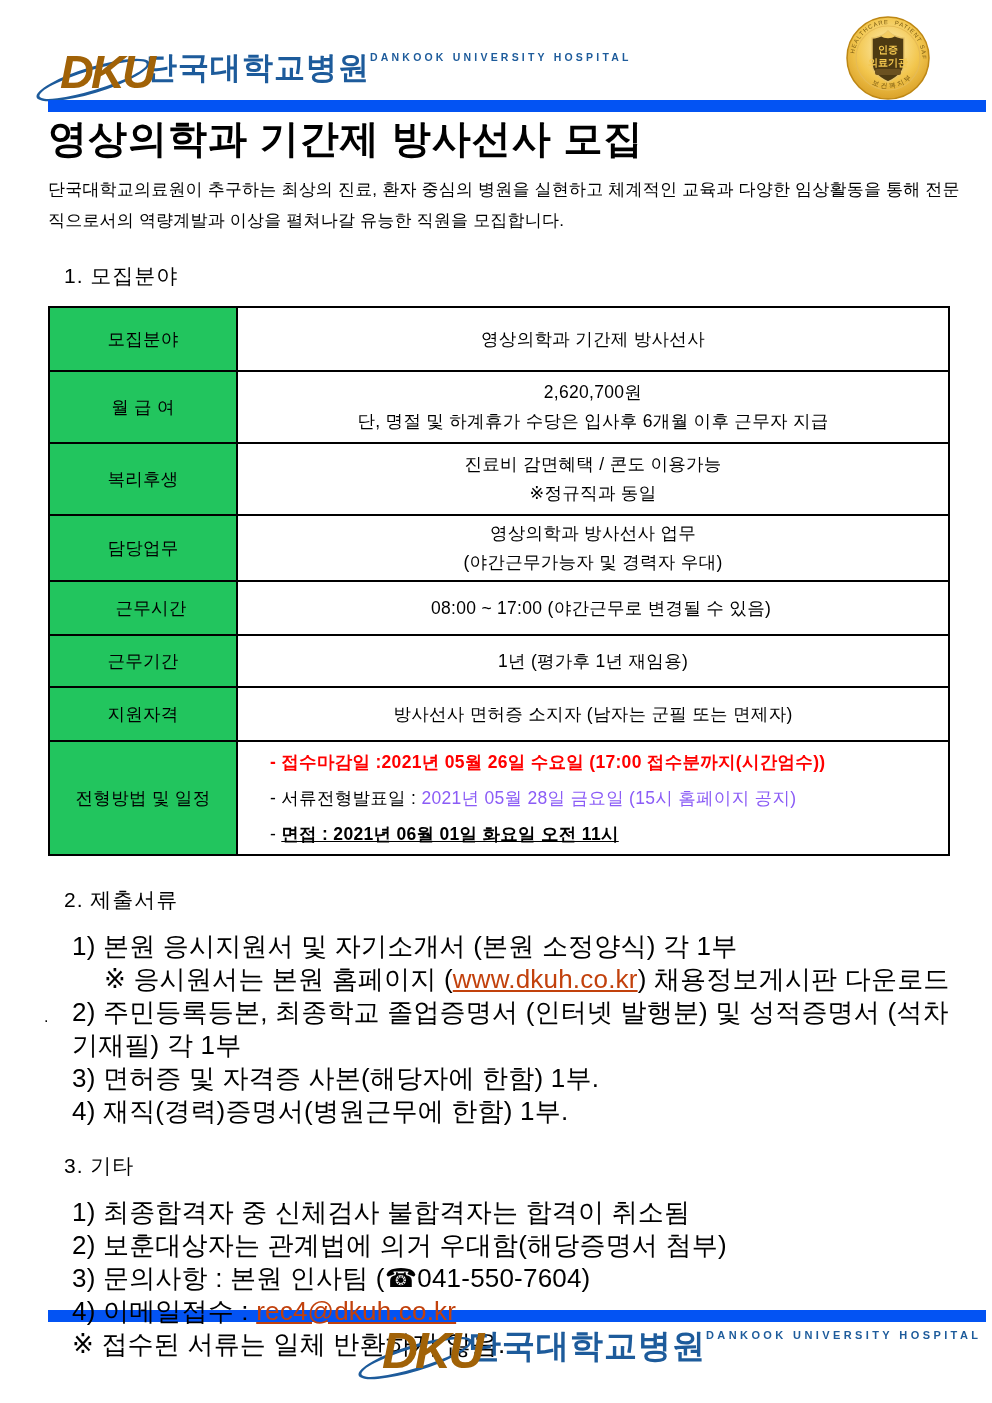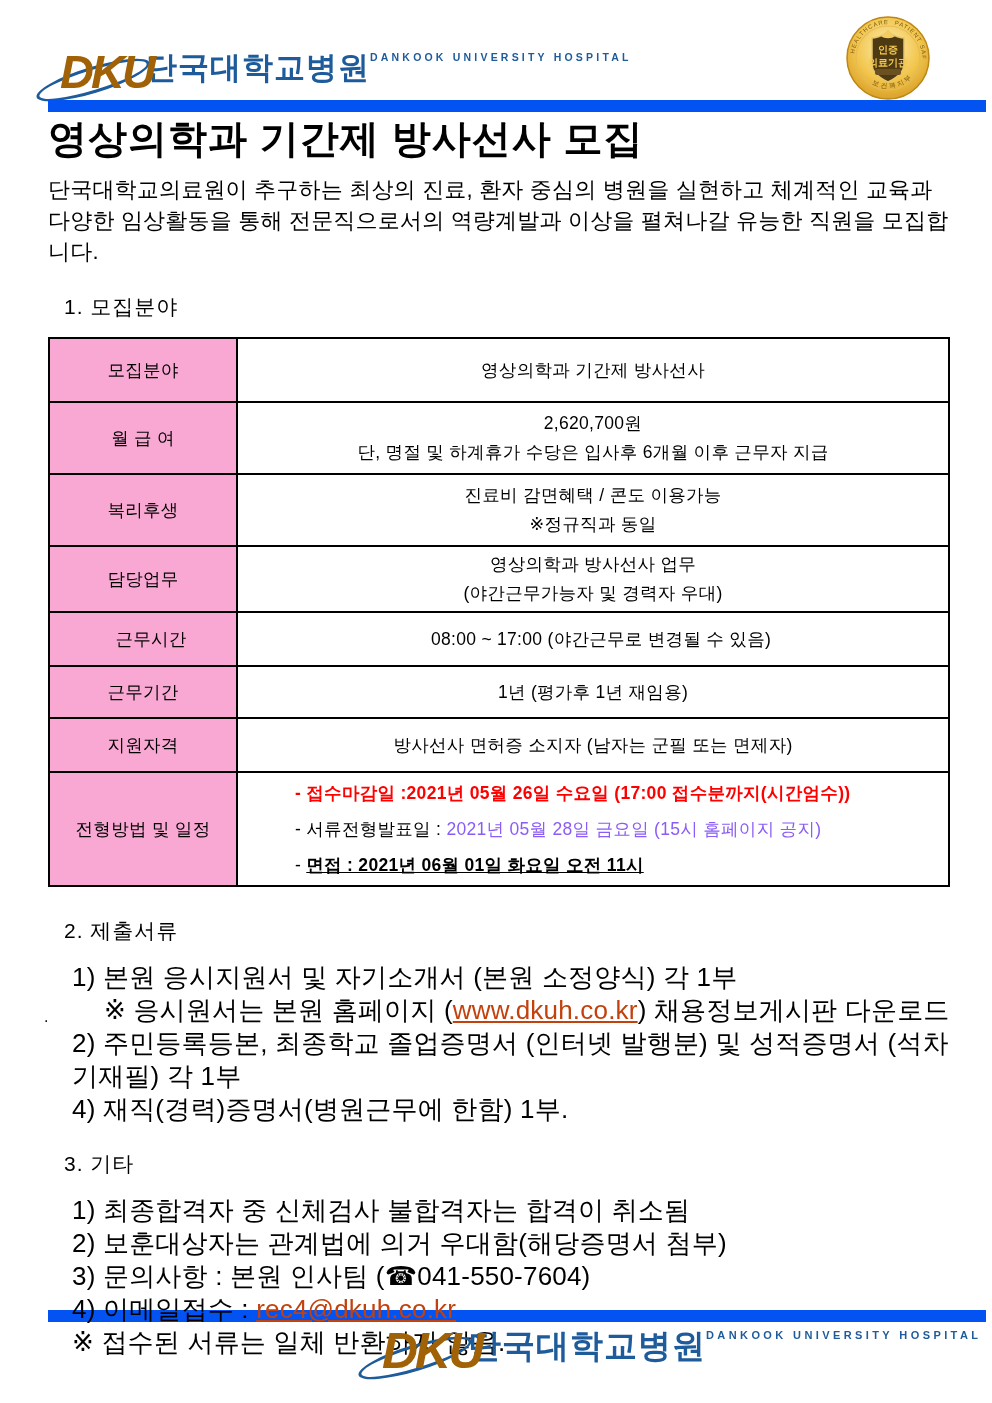--- a/index.html
+++ b/index.html
@@ -22,34 +22,34 @@
 
   .accent-bar{position:absolute;left:48px;right:6px;height:12px;background:#0353f3;}
   .accent-bar-top{top:100px;}
   .accent-bar-bottom{top:1310px;}
 
   .badge{position:absolute;left:844px;top:12px;width:88px;height:92px;}
 
   
   .content{position:absolute;left:48px;top:114px;width:912px;}
   .doc-title{font-size:39px;font-weight:bold;letter-spacing:1px;line-height:50px;margin:0;}
-  .intro{font-size:22px;line-height:31px;margin:10px 0 0 0;letter-spacing:0.2px;}
+  .intro{font-size:17px;line-height:31px;margin:10px 0 0 0;letter-spacing:0.2px;}
   .sec-heading{font-size:21px;font-weight:normal;margin:16px;letter-spacing:1px;}
   .sec1-heading{margin-top:26px;}
   .sec2-heading{margin-top:30px;}
   .sec3-heading{margin-top:24px;}
 
   
   table.recruit{border-collapse:collapse;width:902px;margin-top:12px;}
   table.recruit td{border:2px solid #000;font-size:17.5px;letter-spacing:0.3px;}
-  td.th{width:168px;background:#f9a8d4;text-align:center;}
+  td.th{width:168px;background:#22c55e;text-align:center;}
   td.val{text-align:center;line-height:29px;}
   .r1{height:60px;} .r2{height:68px;} .r3{height:62px;} .r4{height:68px;}
   .r5{height:50px;padding-left:17px;} .r6{height:48px;} .r7{height:50px;} .r8{height:102px;}
-  td.schedule{text-align:left;padding-left:57px;line-height:34px;}
+  td.schedule{text-align:left;padding-left:32px;line-height:34px;}
   .sched-red{color:#ff0000;font-weight:bold;}
   .sched-blue{color:#8b5cf6;}
   .sched-underline{font-weight:bold;text-decoration:underline;}
   .sched-line{margin:2px 0;}
 
   
   .doc-list{margin:8px 0 0 0;padding:0;list-style:none;font-size:26px;line-height:33px;letter-spacing:0.2px;}
   .doc-list .item{padding-left:24px;}
   .doc-list .subnote{padding-left:56px;}
   a.doc-link{color:#c2410c;text-decoration:underline;cursor:pointer;}
@@ -155,20 +155,21 @@
           </td>
         </tr>
       </tbody>
     </table>
 
     <h2 class="sec-heading sec2-heading">2. 제출서류</h2>
     <ul class="doc-list">
       <li class="item">1) 본원 응시지원서 및 자기소개서 (본원 소정양식) 각 1부</li>
       <li class="subnote"><span>※ 응시원서는 본원 홈페이지 (</span><a class="doc-link">www.dkuh.co.kr</a><span>) 채용정보게시판 다운로드</span></li>
       <li class="item">2) 주민등록등본, 최종학교 졸업증명서 (인터넷 발행분) 및 성적증명서 (석차기재필) 각 1부</li>
+      <li class="item">3) 면허증 및 자격증 사본(해당자에 한함) 1부.</li>
       <li class="item">4) 재직(경력)증명서(병원근무에 한함) 1부.</li>
     </ul>
 
     <div class="stray-dot">.</div>
 
     <h2 class="sec-heading sec3-heading">3. 기타</h2>
     <ul class="doc-list">
       <li class="item">1) 최종합격자 중 신체검사 불합격자는 합격이 취소됨</li>
       <li class="item">2) 보훈대상자는 관계법에 의거 우대함(해당증명서 첨부)</li>
       <li class="item">3) 문의사항 : 본원 인사팀 (☎041-550-7604)</li>

